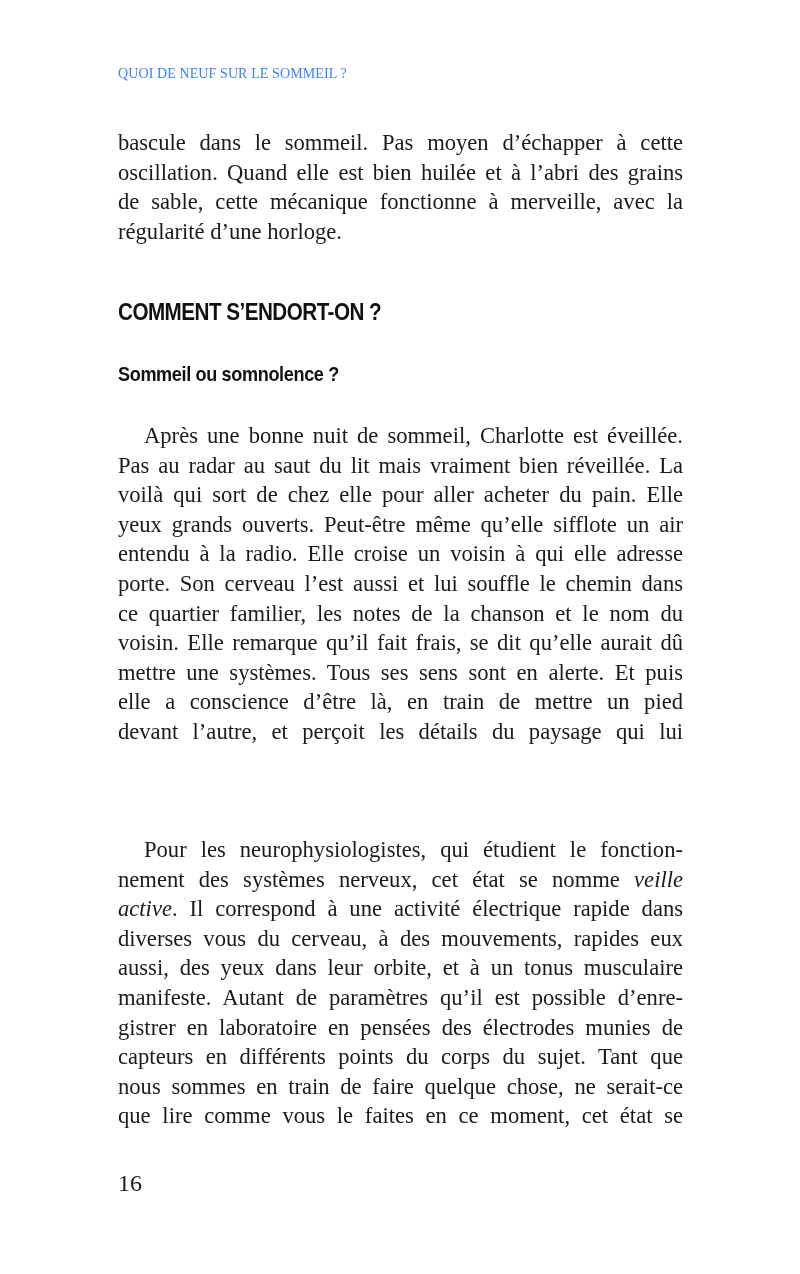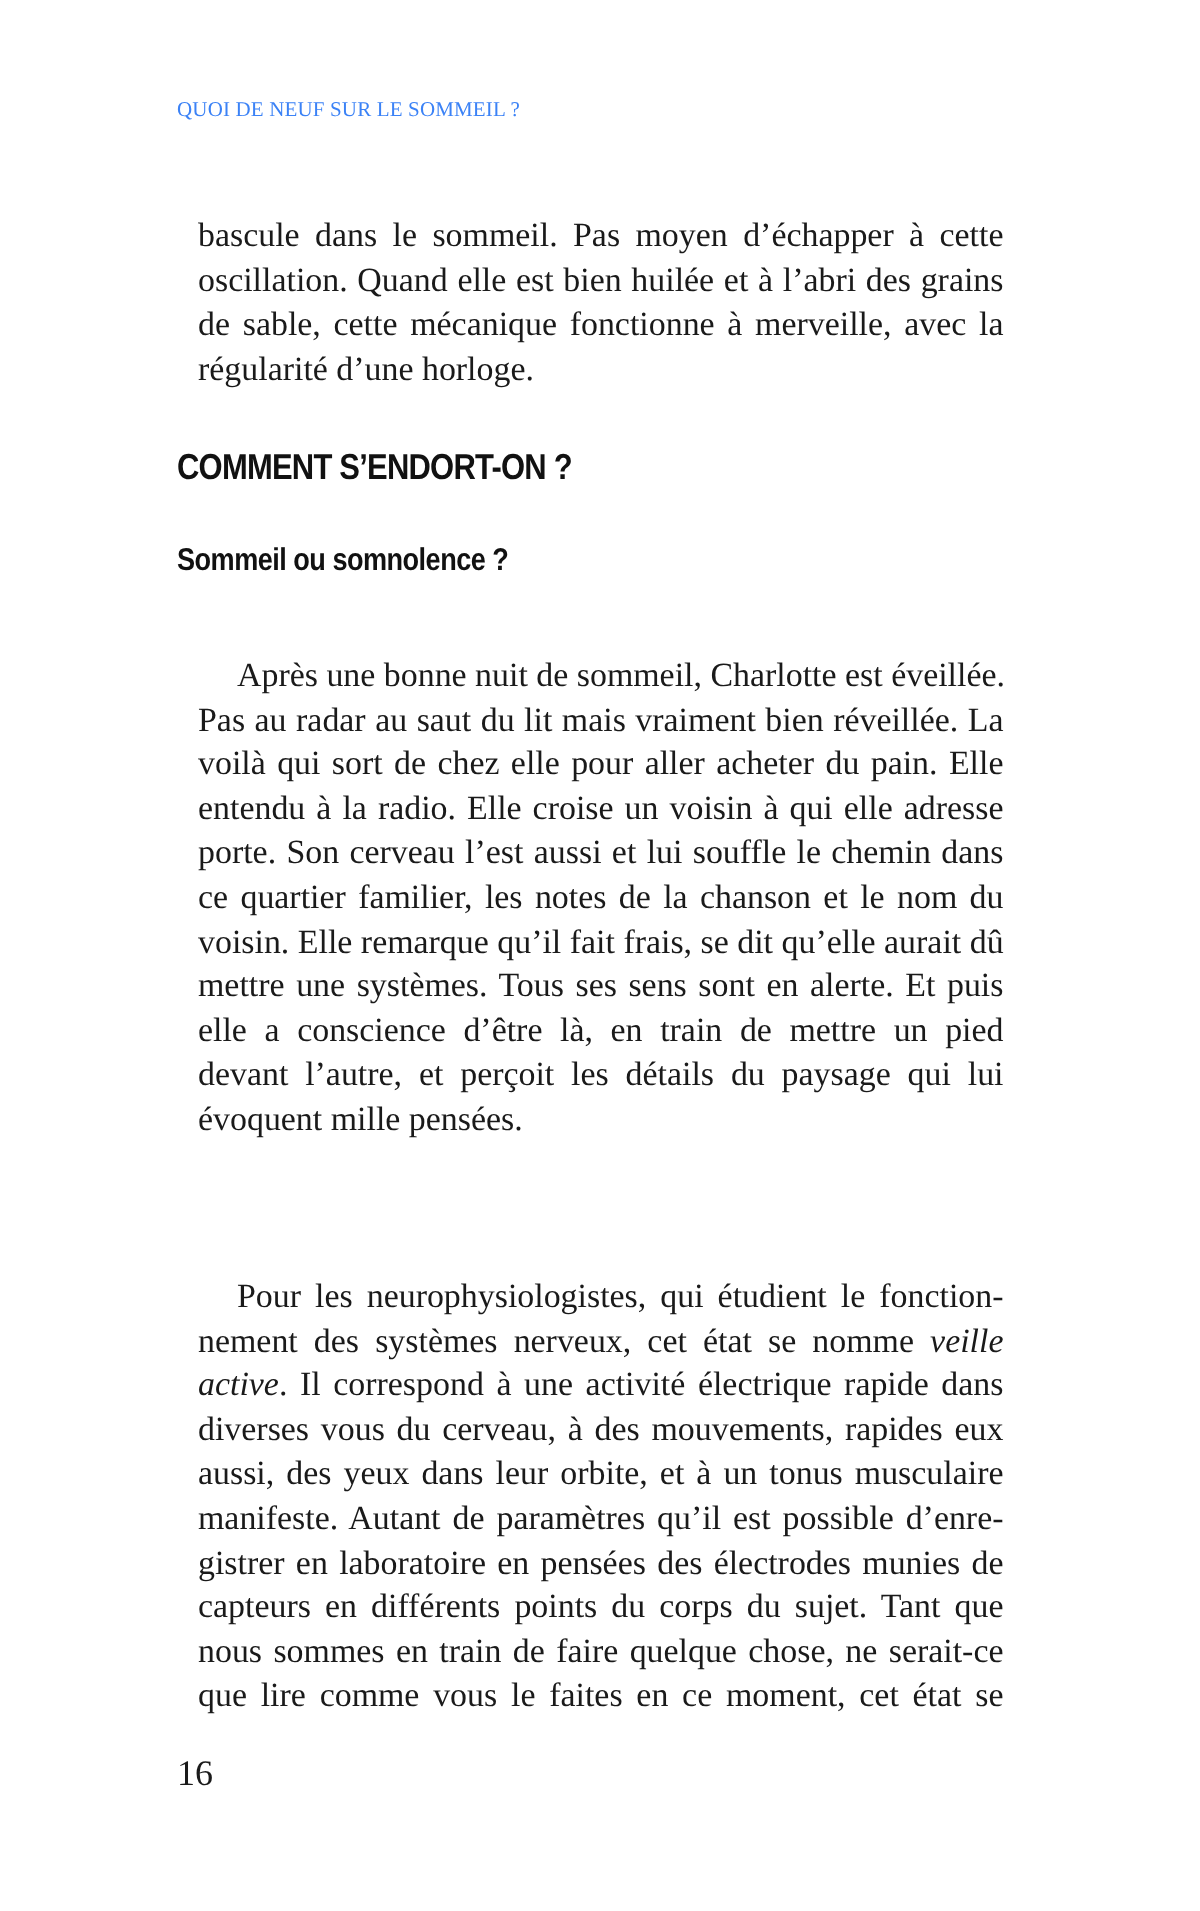--- a/index.html
+++ b/index.html
@@ -7,21 +7,21 @@
     .page {
       position: absolute; left: 118px; top: 0; width: 565px;
       font-family: "Liberation Serif", "DejaVu Serif", serif;
       color: #1a1a1a;
     }
     .running-head {
       position: absolute; top: 66px; left: 0;
       font-size: 14px; letter-spacing: 0.1px; color: #3b82f6;
     }
     .block { position: absolute; left: 0; width: 565px; }
-    .para { font-size: 22.6px; line-height: 29.6px; margin: 14px; }
+    .para { font-size: 22.6px; line-height: 29.6px; margin: 0; }
     .line { display: block; white-space: nowrap; text-align: justify; text-align-last: justify; }
     .line.last { text-align-last: left; }
     .indent { padding-left: 26px; }
     .h1 {
       position: absolute; top: 298px; left: 0;
       font-family: "Liberation Sans", "DejaVu Sans", sans-serif;
       font-weight: bold; font-size: 24px; letter-spacing: -0.6px;
       transform: scaleX(0.86); transform-origin: left center;
       color: #111;
     }
@@ -52,28 +52,28 @@
   </div>
 
   <div class="h1">COMMENT S’ENDORT-ON ?</div>
   <div class="h2">Sommeil ou somnolence ?</div>
 
   <div class="block" style="top:421px;">
     <p class="para">
       <span class="line indent">Après une bonne nuit de sommeil, Charlotte est éveillée.</span>
       <span class="line">Pas au radar au saut du lit mais vraiment bien réveillée. La</span>
       <span class="line">voilà qui sort de chez elle pour aller acheter du pain. Elle</span>
+      <span class="line">yeux grands ouverts. Peut-être même qu’elle sifflote un air</span>
       <span class="line">entendu à la radio. Elle croise un voisin à qui elle adresse</span>
       <span class="line">porte. Son cerveau l’est aussi et lui souffle le chemin dans</span>
       <span class="line">ce quartier familier, les notes de la chanson et le nom du</span>
       <span class="line">voisin. Elle remarque qu’il fait frais, se dit qu’elle aurait dû</span>
       <span class="line">mettre une systèmes. Tous ses sens sont en alerte. Et puis</span>
       <span class="line">elle a conscience d’être là, en train de mettre un pied</span>
       <span class="line">devant l’autre, et perçoit les détails du paysage qui lui</span>
-      <span class="line last">évoquent mille pensées.</span>
     </p>
   </div>
 
   <div class="block" style="top:835px;">
     <p class="para">
       <span class="line indent">Pour les neurophysiologistes, qui étudient le fonction-</span>
       <span class="line"><span>nement des systèmes nerveux, cet état se nomme </span><em>veille</em></span>
       <span class="line"><em>active</em><span>. Il correspond à une activité électrique rapide dans</span></span>
       <span class="line">diverses vous du cerveau, à des mouvements, rapides eux</span>
       <span class="line">aussi, des yeux dans leur orbite, et à un tonus musculaire</span>

